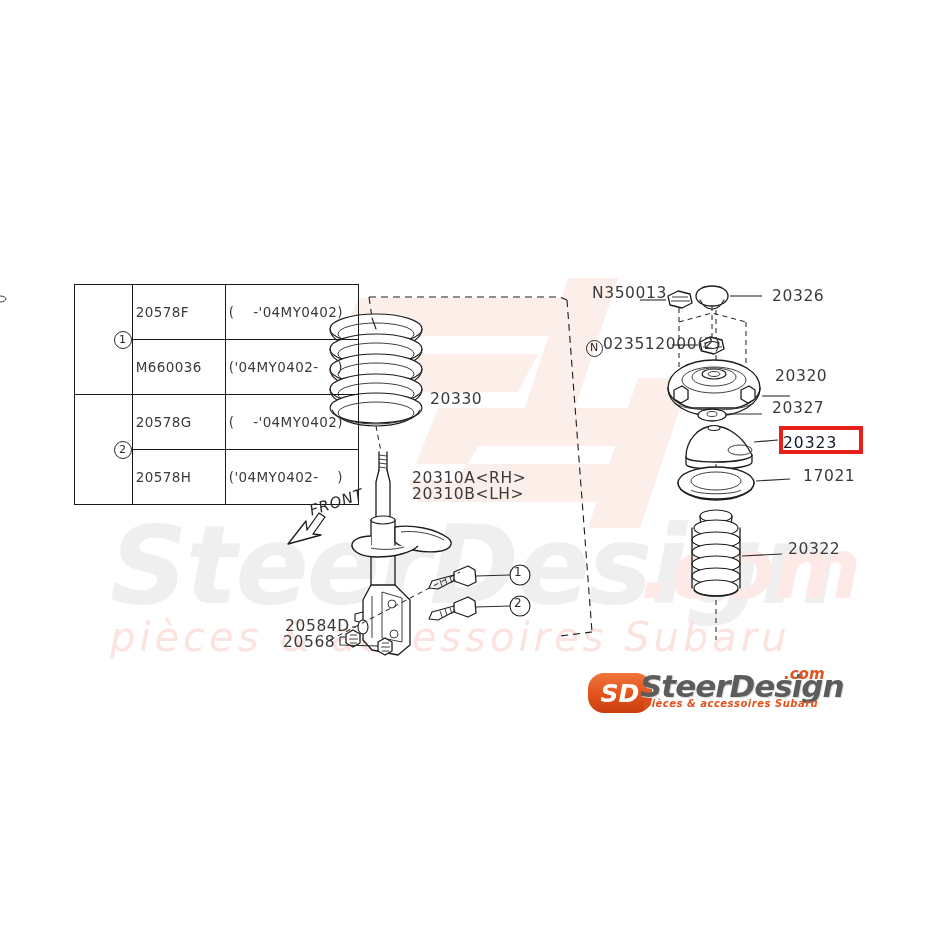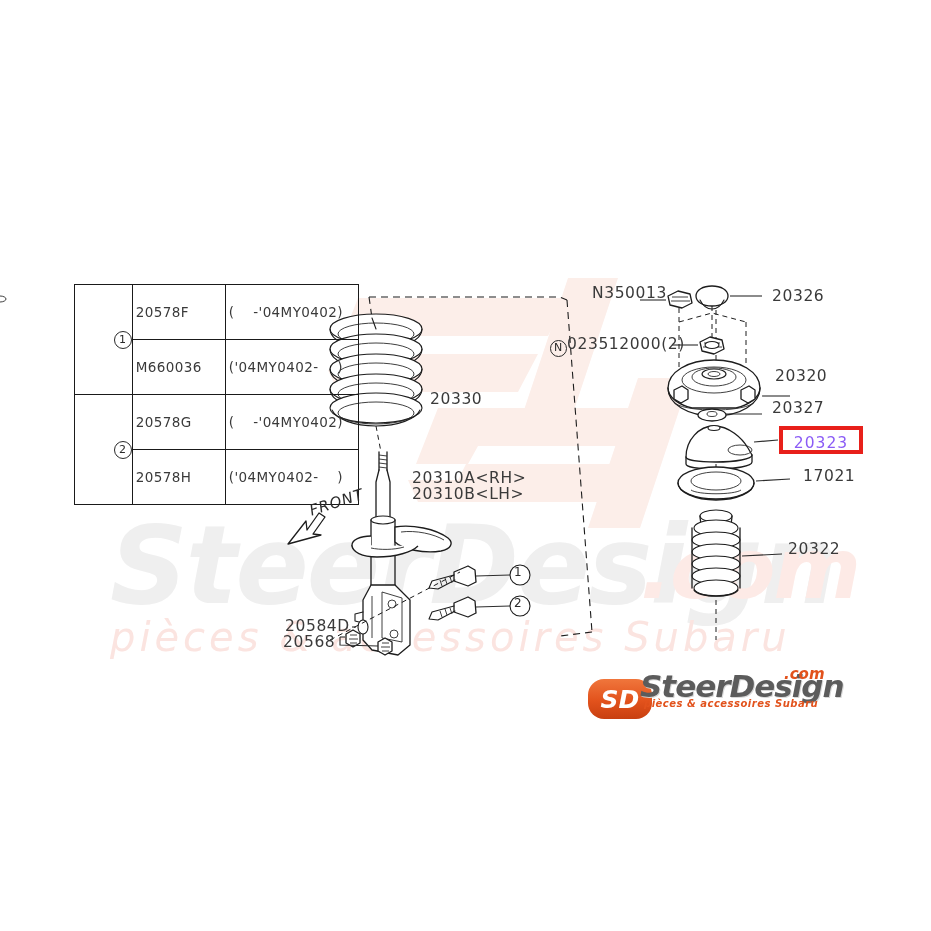--- a/index.html
+++ b/index.html
@@ -50,21 +50,21 @@
   .redbox{
     position:absolute;
     left:779px;top:426px;
     width:84px;height:28px;
     border:4px solid #e8201a;
     background:#ffffff;
     box-sizing:border-box;
   }
   .redbox span{
     position:absolute;left:0;top:4px;width:100%;
-    text-align:center;font-size:15.5px;color:#8b5cf6;letter-spacing:1px;
+    font-size:15.5px;color:#0f172a;letter-spacing:1px;
     font-family:"DejaVu Sans", sans-serif;
   }
   
   .wm{position:absolute;pointer-events:none;user-select:none;}
   .wm-sd{
     left:318px;top:258px;width:430px;height:300px;opacity:1;
   }
   .wm-text{
     left:110px;top:512px;width:720px;height:150px;
   }
@@ -84,21 +84,21 @@
     position:absolute;left:640px;top:520px;
     font-family:"DejaVu Sans", sans-serif;
     font-weight:bold;font-style:italic;font-size:84px;
     color:#fdeae6;letter-spacing:-2px;
   }
   
   .logo{
     position:absolute;left:588px;top:668px;width:262px;height:46px;
   }
   .logo-mark{
-    position:absolute;left:0;top:11px;width:64px;height:40px;
+    position:absolute;left:0;top:5px;width:64px;height:40px;
     background:linear-gradient(180deg,#f0763c 0%,#e2521c 55%,#c83f10 100%);
     border-radius:16px;
   }
   .logo-mark span{
     position:absolute;left:0;top:0;width:100%;height:100%;
     display:flex;align-items:center;justify-content:center;
     color:#ffffff;font-family:"DejaVu Sans",sans-serif;
     font-weight:bold;font-style:italic;font-size:25px;
   }
   .logo-name{
@@ -359,21 +359,21 @@
   </tbody>
     </table>
 
   <div class="lbl" style="left:430px;top:367px;margin-top:24px;">20330</div>
 
   <div class="lbl" style="left:412px;top:470px;">20310A&lt;RH&gt;</div>
   <div class="lbl" style="left:412px;top:486px;">20310B&lt;LH&gt;</div>
 
   <div class="lbl" style="left:592px;top:285px;">N350013</div>
 
-  <div class="lbl" style="left:550px;top:336px;"><span class="circ" style="width:15px;height:15px;line-height:14px;font-size:11px;vertical-align:-2px;">N</span><span>023512000(2)</span></div>
+  <div class="lbl" style="left:586px;top:336px;"><span class="circ" style="width:15px;height:15px;line-height:14px;font-size:11px;vertical-align:-2px;">N</span><span>023512000(2)</span></div>
 
   <div class="lbl" style="left:772px;top:288px;">20326</div>
   <div class="lbl" style="left:775px;top:368px;">20320</div>
   <div class="lbl" style="left:772px;top:400px;">20327</div>
   <div class="lbl" style="left:803px;top:468px;">17021</div>
   <div class="lbl" style="left:788px;top:541px;">20322</div>
 
   <div class="lbl" style="left:285px;top:618px;">20584D</div>
   <div class="lbl" style="left:283px;top:634px;">20568</div>
 

